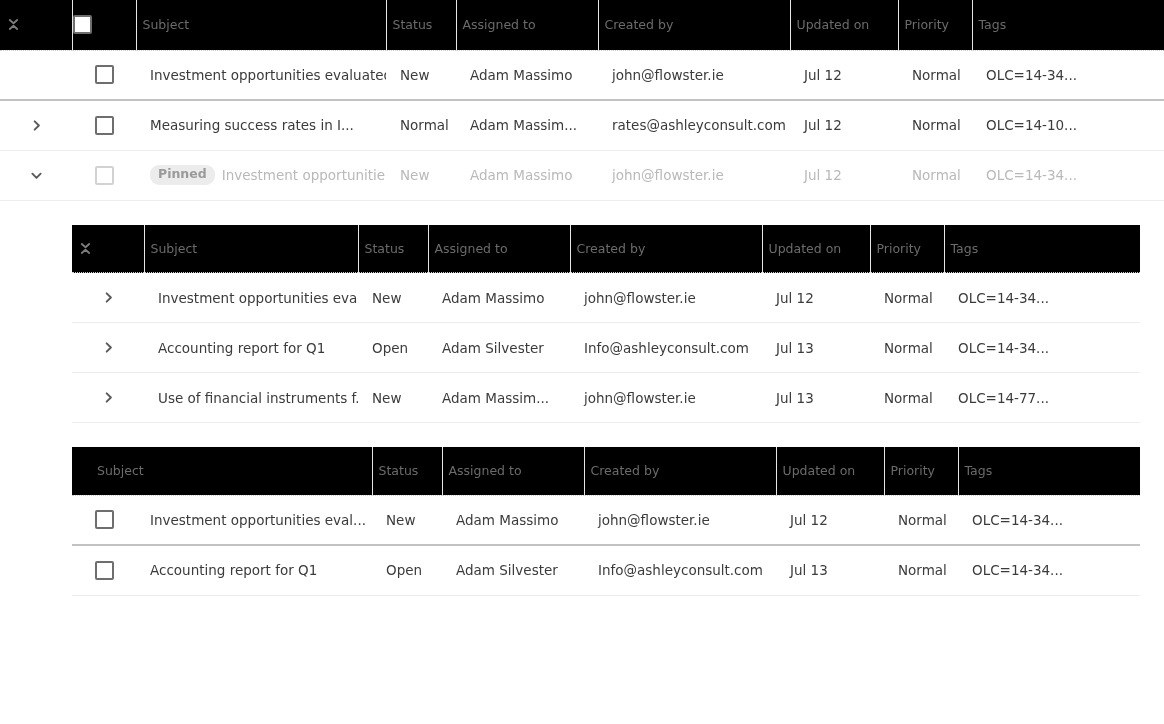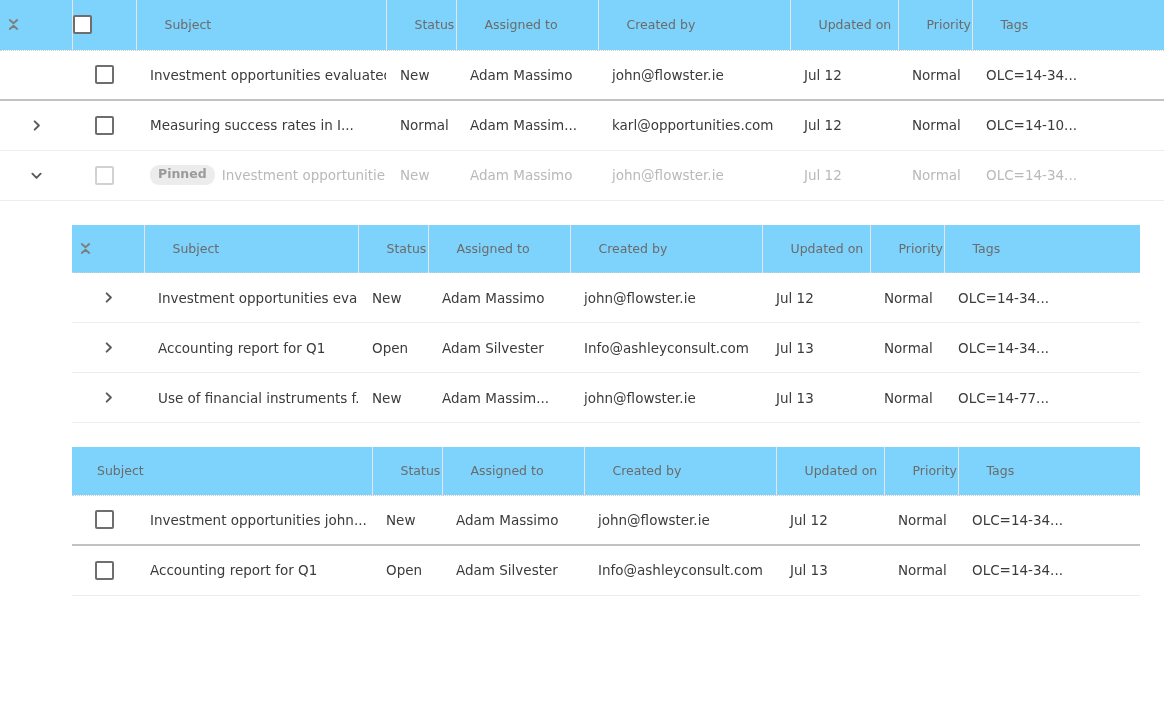--- a/index.html
+++ b/index.html
@@ -16,26 +16,26 @@
     position: relative;
   }
 
   
   .tbl {
     border-collapse: collapse;
     table-layout: fixed;
     background: #fff;
   }
   .tbl th {
-    background: #7dd3fc;
+    background: #000000;
     font-weight: normal;
     font-size: 12.5px;
     color: #6b6b6b;
     text-align: left;
-    padding: 0 0 0 28px;
+    padding: 0 0 0 6px;
     height: 50px;
     vertical-align: middle;
     border-bottom: 1px dotted #cfcfcf;
     border-right: 1px solid #e6e6e6;
     box-sizing: border-box;
     white-space: nowrap;
   }
   .tbl th.last { border-right: none; }
   .tbl th.nopad { padding-left: 0; }
   .tbl td {
@@ -204,21 +204,21 @@
             <path d="M4 1.5 L8.6 6 L4 10.5"></path>
           </svg>
         </span>
       </td>
       <td class="nopad cb-cell">
         <span class="cbx"></span>
       </td>
       <td>Measuring success rates in I...</td>
       <td>Normal</td>
       <td>Adam Massim...</td>
-      <td>karl@opportunities.com</td>
+      <td>rates@ashleyconsult.com</td>
       <td>Jul 12</td>
       <td>Normal</td>
       <td>OLC=14-10...</td>
     </tr>
 
     <tr class="sep-light muted">
       <td class="nopad ctl-cell">
         <span class="icon-btn">
           <svg class="chev" viewBox="0 0 12 12">
             <path d="M1.5 4 L6 8.6 L10.5 4"></path>
@@ -347,21 +347,21 @@
               <th>Updated on</th>
               <th>Priority</th>
               <th class="last">Tags</th>
             </tr>
           </thead>
           <tbody>
             <tr class="sep-strong">
               <td class="nopad">
                 <span style="display:inline-block;width:64px;text-align:center;vertical-align:middle;">
                   <span class="cbx"></span>
-                </span><span style="vertical-align:middle;padding-left:14px;">Investment opportunities john...</span>
+                </span><span style="vertical-align:middle;padding-left:14px;">Investment opportunities eval...</span>
               </td>
               <td>New</td>
               <td>Adam Massimo</td>
               <td>john@flowster.ie</td>
               <td>Jul 12</td>
               <td>Normal</td>
               <td>OLC=14-34...</td>
             </tr>
             <tr class="sep-light">
               <td class="nopad">

